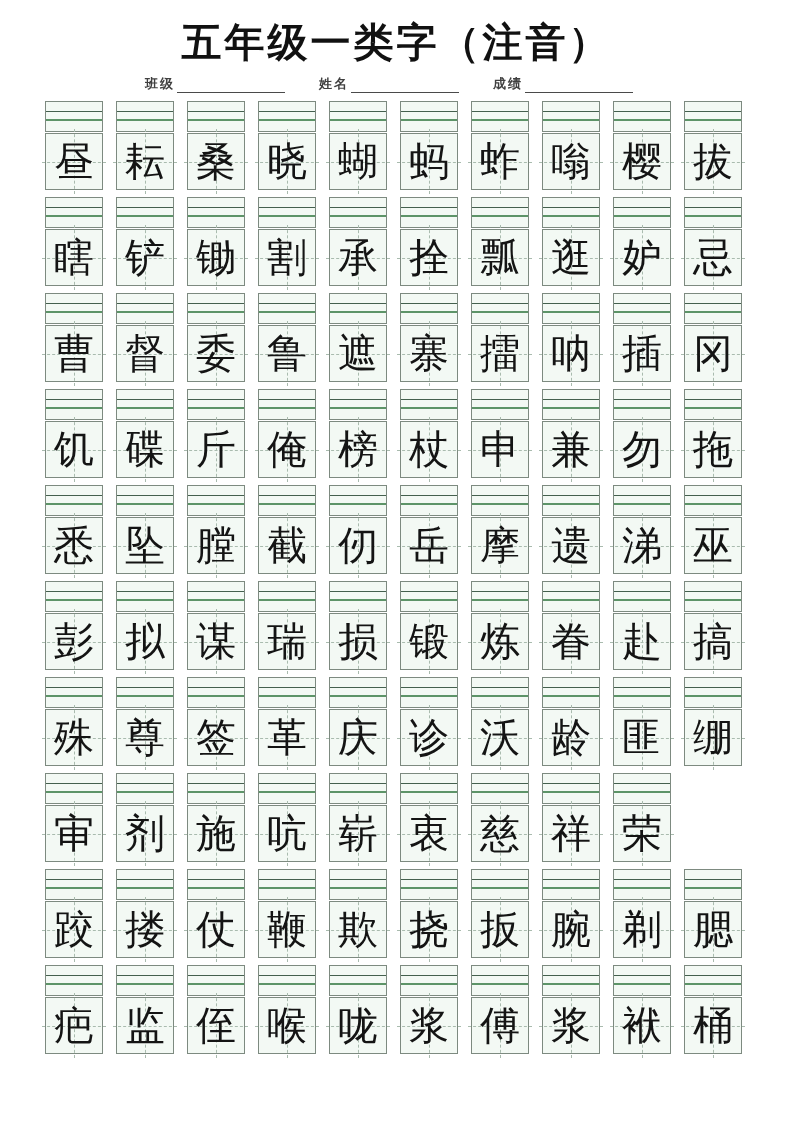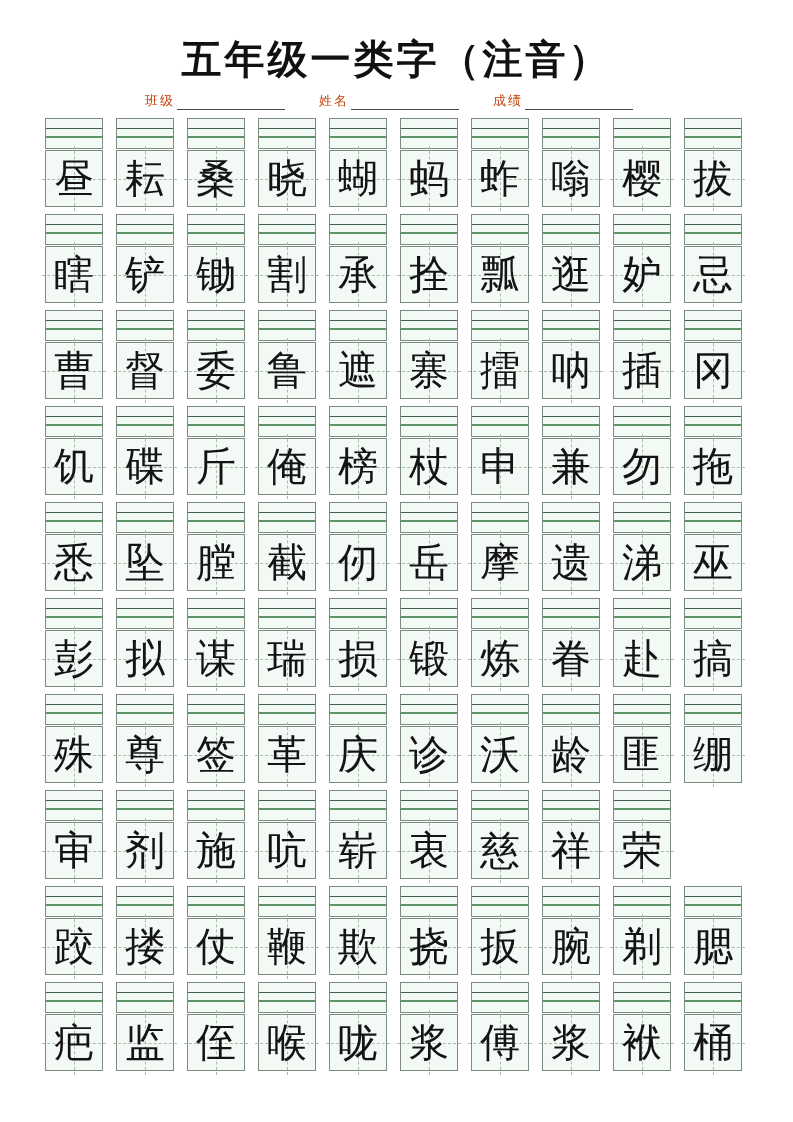--- a/index.html
+++ b/index.html
@@ -2,30 +2,30 @@
 <html style="--green_line: #5d9468; --thin_line: #44604e; --box_border: #7d8a80; --guide_dash: #a9bbae; --char_color: #141414; --cell_bg: #f3f9f4;"><head>
 <meta charset="utf-8">
 <style>
   html, body { margin: 0; padding: 0; background: #e9e9e9; }
   .page {
     width: 793px; height: 1122px; background: #ffffff;
     margin: 0 auto; position: relative; overflow: hidden;
     font-family: "Liberation Serif", "DejaVu Serif", serif;
   }
   .title {
-    margin: 0; padding-top: 34px; text-align: center;
+    margin: 0; padding-top: 17px; text-align: center;
     font-size: 40px; font-weight: 700; letter-spacing: 3px;
     color: #111111; line-height: 1.3;
   }
   .header-fields {
     display: flex; justify-content: space-between;
     margin: 6px 160px 0 145px;
   }
   .field { display: flex; align-items: flex-end; }
-  .field-label { font-size: 13px; color: #c2410c; font-weight: 400; letter-spacing: 2px; }
+  .field-label { font-size: 13px; color: #404040; font-weight: 700; letter-spacing: 2px; }
   .field-line {
     display: inline-block; width: 108px; height: 15px;
     border-bottom: 1px solid #4a4a4a; margin-left: 2px;
   }
   .grid { margin: 8px 0 0 45px; }
   .row { display: flex; gap: 13px; margin-bottom: 7px; }
   .cell { width: 58px; flex: 0 0 58px; }
   .pinyin-box {
     height: 31px; box-sizing: border-box;
     border: 1px solid var(--box_border);

